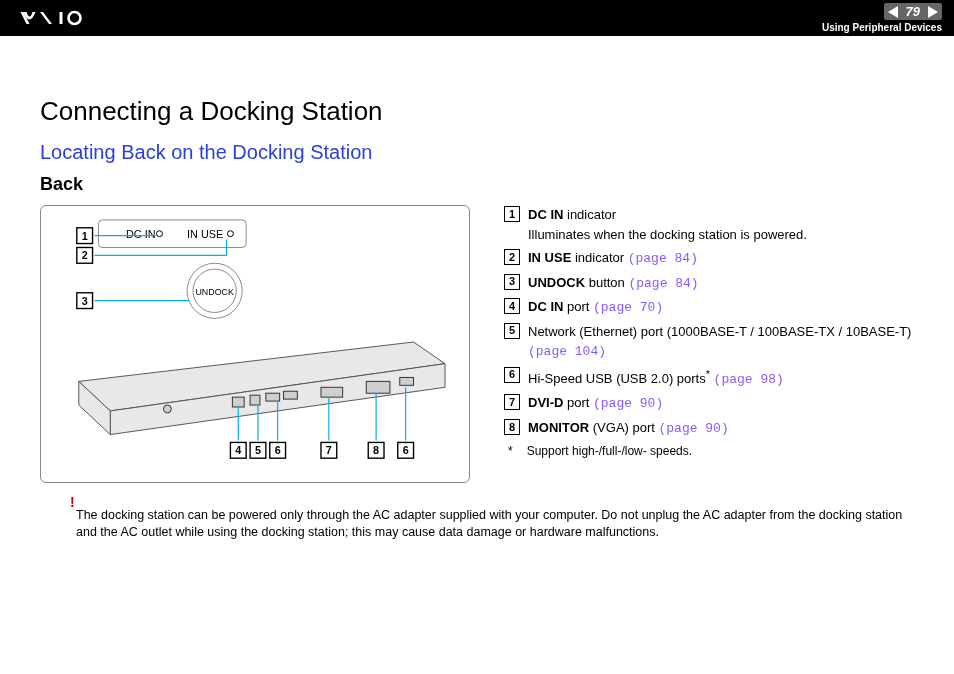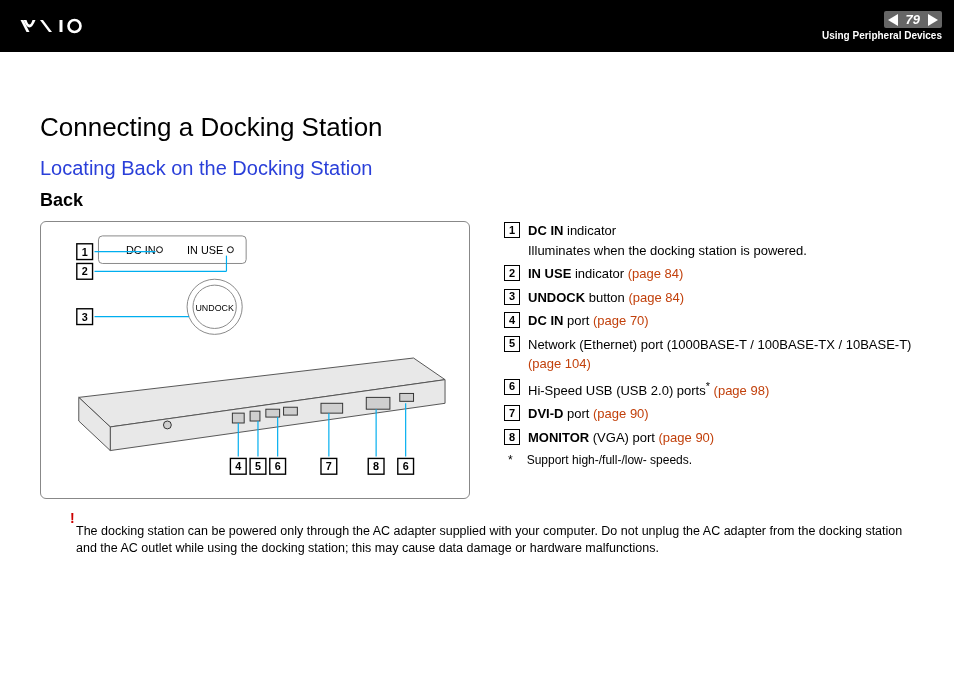--- a/index.html
+++ b/index.html
@@ -6,21 +6,21 @@
   body {
     width: 954px;
     height: 674px;
     font-family: Arial, Helvetica, sans-serif;
     background: #fff;
     overflow: hidden;
     position: relative;
   }
   .header {
     width: 100%;
-    height: 52px;
+    height: 36px;
     background: #000;
     color: #fff;
     display: flex;
     align-items: center;
     justify-content: space-between;
     padding: 0 12px 0 16px;
   }
   .logo {
     display: flex;
     align-items: center;
@@ -119,21 +119,21 @@
     font-size: 11px;
     font-weight: bold;
     display: inline-flex;
     align-items: center;
     justify-content: center;
     flex: none;
     margin-top: 1px;
   }
   .legend-text { flex: 1; }
   .bold { font-weight: bold; }
-  .link { color: #c2410c; }
+  .link { color: #8b5cf6; font-family: Liberation Mono, monospace; }
   .footnote-row {
     display:flex;
     gap:14px;
     font-size:12px;
     margin-top:4px;
     padding-left:4px;
   }
   .warning {
     margin-top: 24px;
     padding-left: 36px;

